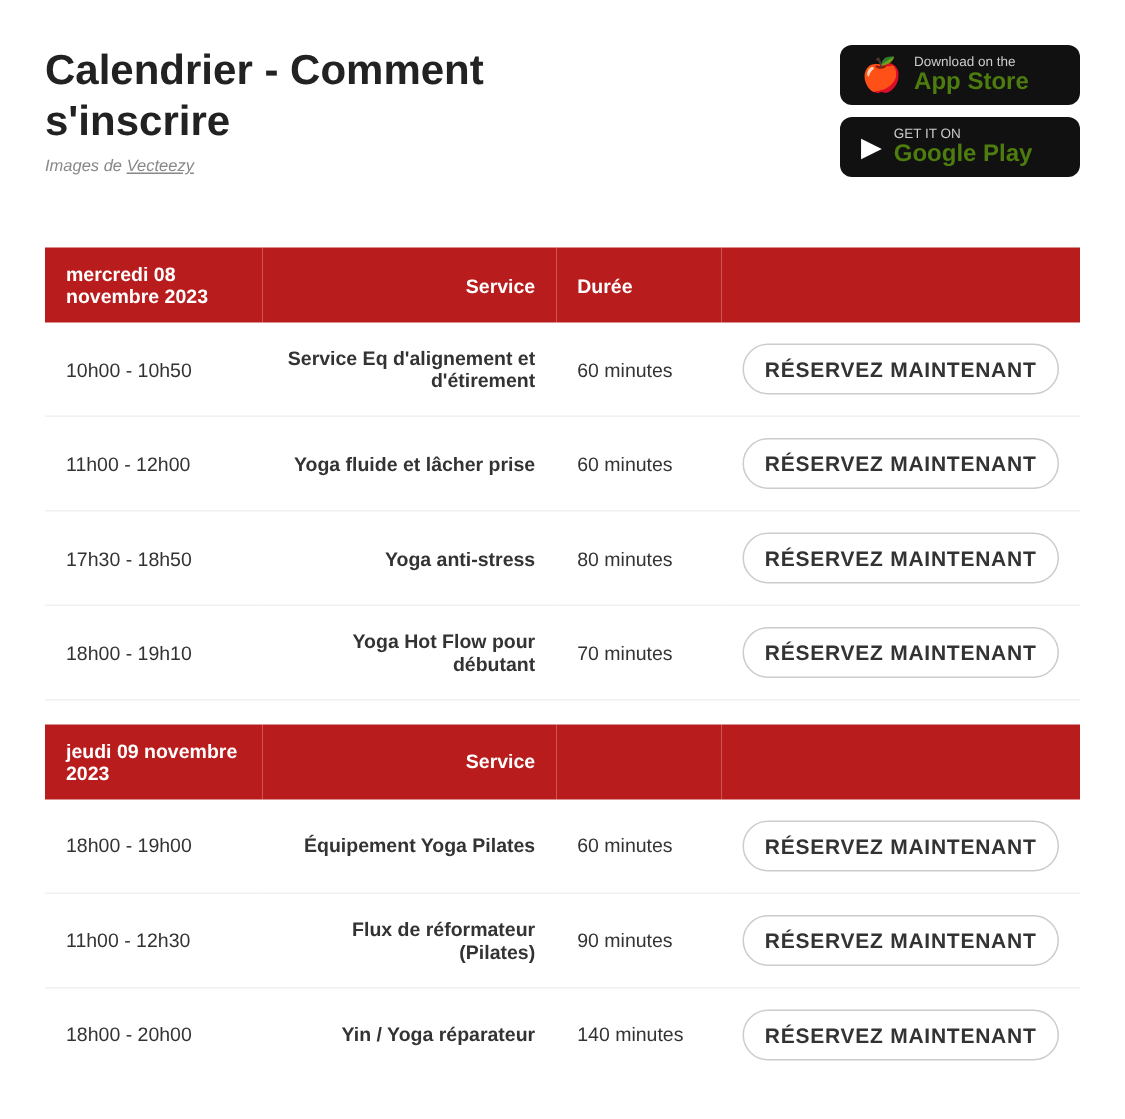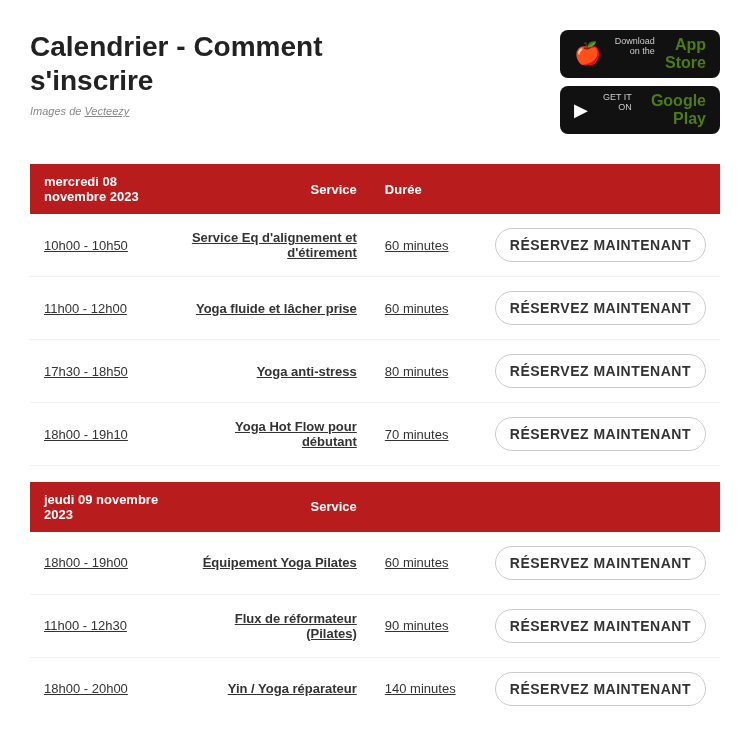--- a/index.html
+++ b/index.html
@@ -9,21 +9,21 @@
       color: #333;
       width: 750px;
       min-height: 746px;
       padding: 30px 30px 40px 30px;
     }
 
     .header-section {
       display: flex;
       justify-content: space-between;
       align-items: flex-start;
-      margin-bottom: 30px;
+      margin-bottom: 47px;
     }
 
     .title-block h1 {
       font-size: 28px;
       font-weight: 800;
       line-height: 1.2;
       color: #222;
     }
 
     .subtitle {
@@ -64,22 +64,21 @@
       background: #111;
     }
 
     .badge-icon {
       font-size: 22px;
       line-height: 1;
     }
 
     .badge-text {
       display: flex;
-      flex-direction: row;
-      text-align: right;
+      flex-direction: column;
     }
 
     .badge-small {
       font-size: 9px;
       color: #ccc;
     }
 
     .badge-big {
       font-size: 16px;
       font-weight: bold;
@@ -104,21 +103,20 @@
     .section-header td:first-child {
       border-radius: 0;
     }
 
     .data-row td {
       padding: 14px 14px;
       border-bottom: 1px solid #f0f0f0;
       font-size: 13px;
       color: #333;
       vertical-align: middle;
-      text-decoration: underline;
     }
 
     .data-row:last-child td {
       border-bottom: none;
     }
 
     .service-name {
       color: #d9534f;
       font-weight: 600;
       text-align: center;

